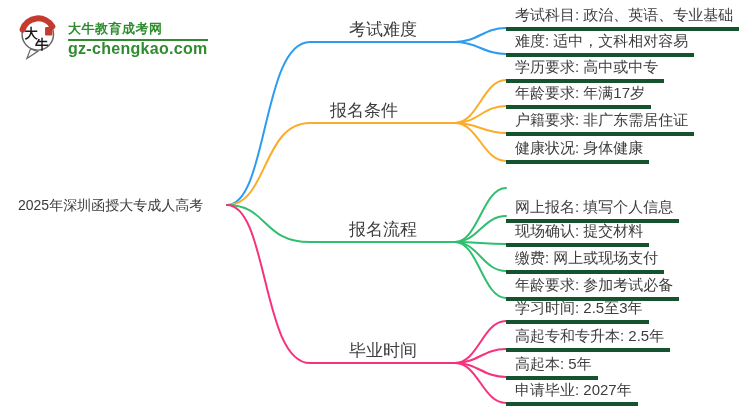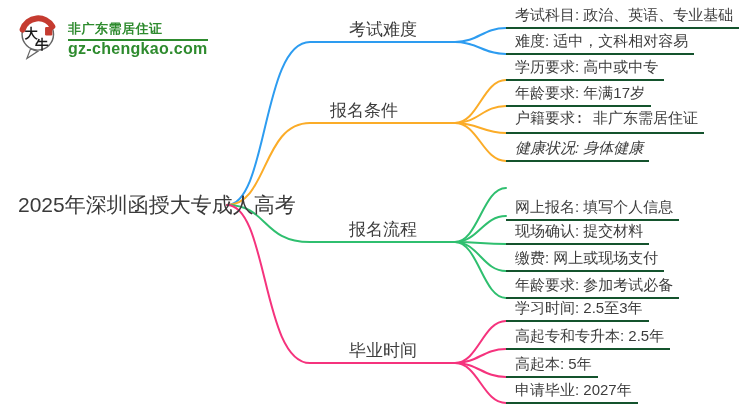--- a/index.html
+++ b/index.html
@@ -10,31 +10,31 @@
     overflow:hidden;
     font-family:"Liberation Sans","DejaVu Sans",sans-serif;
   }
   svg.wires{position:absolute;left:0;top:0;}
   svg.wires path{fill:none;stroke-width:2;stroke-linecap:round;}
   .s0{stroke:var(--b0);} .s1{stroke:var(--b1);} .s2{stroke:var(--b2);} .s3{stroke:var(--b3);}
   .bc0{border-color:var(--b0);} .bc1{border-color:var(--b1);} .bc2{border-color:var(--b2);} .bc3{border-color:var(--b3);}
 
   .root-label{
     position:absolute;left:18px;top:194px;
-    font-size:21px;line-height:22px;color:#3a3a3a;white-space:nowrap;
+    font-size:14px;line-height:22px;color:#3a3a3a;white-space:nowrap;
   }
   .branch-label{
     position:absolute;transform:translateX(-50%);
     font-size:17px;line-height:18px;color:#3d3d3d;white-space:nowrap;
   }
   .leaf{
     position:absolute;left:506px;
     font-size:15px;line-height:20px;color:#3d3d3d;white-space:nowrap;
     padding:0 6px 2px 9px;
-    border-bottom:2px solid #14532d;
+    border-bottom:4px solid #14532d;
   }
 
   
   .logo{position:absolute;left:18px;top:15px;display:flex;align-items:center;}
   .logo-text{margin-left:8px;}
   .logo-name{font-size:13px;font-weight:bold;color:#2e8b2e;letter-spacing:0.5px;line-height:16px;}
   .logo-divider{height:2px;background:#2e8b2e;margin:2px 0 2px 0;}
   .logo-url{font-size:16px;font-weight:bold;color:#2e8b2e;letter-spacing:0.3px;line-height:12px;}
 </style>
 </head>
@@ -72,40 +72,40 @@
   <div class="logo">
     <svg width="42" height="46" viewBox="0 0 34 38">
       <path d="M10,28 L7,36 L16,30 Z" fill="#ffffff" stroke="#666666" stroke-width="1"></path>
       <circle cx="16" cy="16" r="13" fill="#ffffff" stroke="#666666" stroke-width="1.2"></circle>
       <path d="M3.5,12 A13.5,13.5 0 0 1 28,9.5" fill="none" stroke="#c53b30" stroke-width="5" stroke-linecap="round"></path>
       <text x="5" y="19" font-size="11" font-weight="bold" fill="#1a1a1a" font-family="'DejaVu Sans',sans-serif">大</text>
       <text x="14" y="28" font-size="11" font-weight="bold" fill="#1a1a1a" font-family="'DejaVu Sans',sans-serif">牛</text>
       <rect x="22" y="10" width="6" height="7" rx="1" fill="#c53b30"></rect>
     </svg>
     <div class="logo-text">
-      <div class="logo-name">非广东需居住证</div>
+      <div class="logo-name">大牛教育成考网</div>
       <div class="logo-divider"></div>
       <div class="logo-url">gz-chengkao.com</div>
     </div>
   </div>
 
   <div class="root-label">2025年深圳函授大专成人高考</div>
 
   <div class="branch-label" style="left:383px;top:21px;">考试难度</div>
   <div class="branch-label" style="left:364px;top:102px;">报名条件</div>
   <div class="branch-label" style="left:383px;top:221px;">报名流程</div>
   <div class="branch-label" style="left:383px;top:342px;">毕业时间</div>
 
   <div class="leaf bc0" style="top:5px;">考试科目: 政治、英语、专业基础</div>
   <div class="leaf bc0" style="top:31px;">难度: 适中，文科相对容易</div>
 
   <div class="leaf bc1" style="top:57px;">学历要求: 高中或中专</div>
   <div class="leaf bc1" style="top:83px;">年龄要求: 年满17岁</div>
-  <div class="leaf bc1" style="top:110px;font-family:Liberation Mono, monospace;">户籍要求: 非广东需居住证</div>
-  <div class="leaf bc1" style="top:138px;font-style:italic;">健康状况: 身体健康</div>
+  <div class="leaf bc1" style="top:110px;">户籍要求: 非广东需居住证</div>
+  <div class="leaf bc1" style="top:138px;">健康状况: 身体健康</div>
 
   <div class="leaf bc2" style="top:197px;">网上报名: 填写个人信息</div>
   <div class="leaf bc2" style="top:248px;">缴费: 网上或现场支付</div>
   <div class="leaf bc2" style="top:221px;">现场确认: 提交材料</div>
   <div class="leaf bc2" style="top:275px;">年龄要求: 参加考试必备</div>
 
   <div class="leaf bc3" style="top:298px;">学习时间: 2.5至3年</div>
   <div class="leaf bc3" style="top:326px;">高起专和专升本: 2.5年</div>
   <div class="leaf bc3" style="top:354px;">高起本: 5年</div>
   <div class="leaf bc3" style="top:380px;">申请毕业: 2027年</div>

